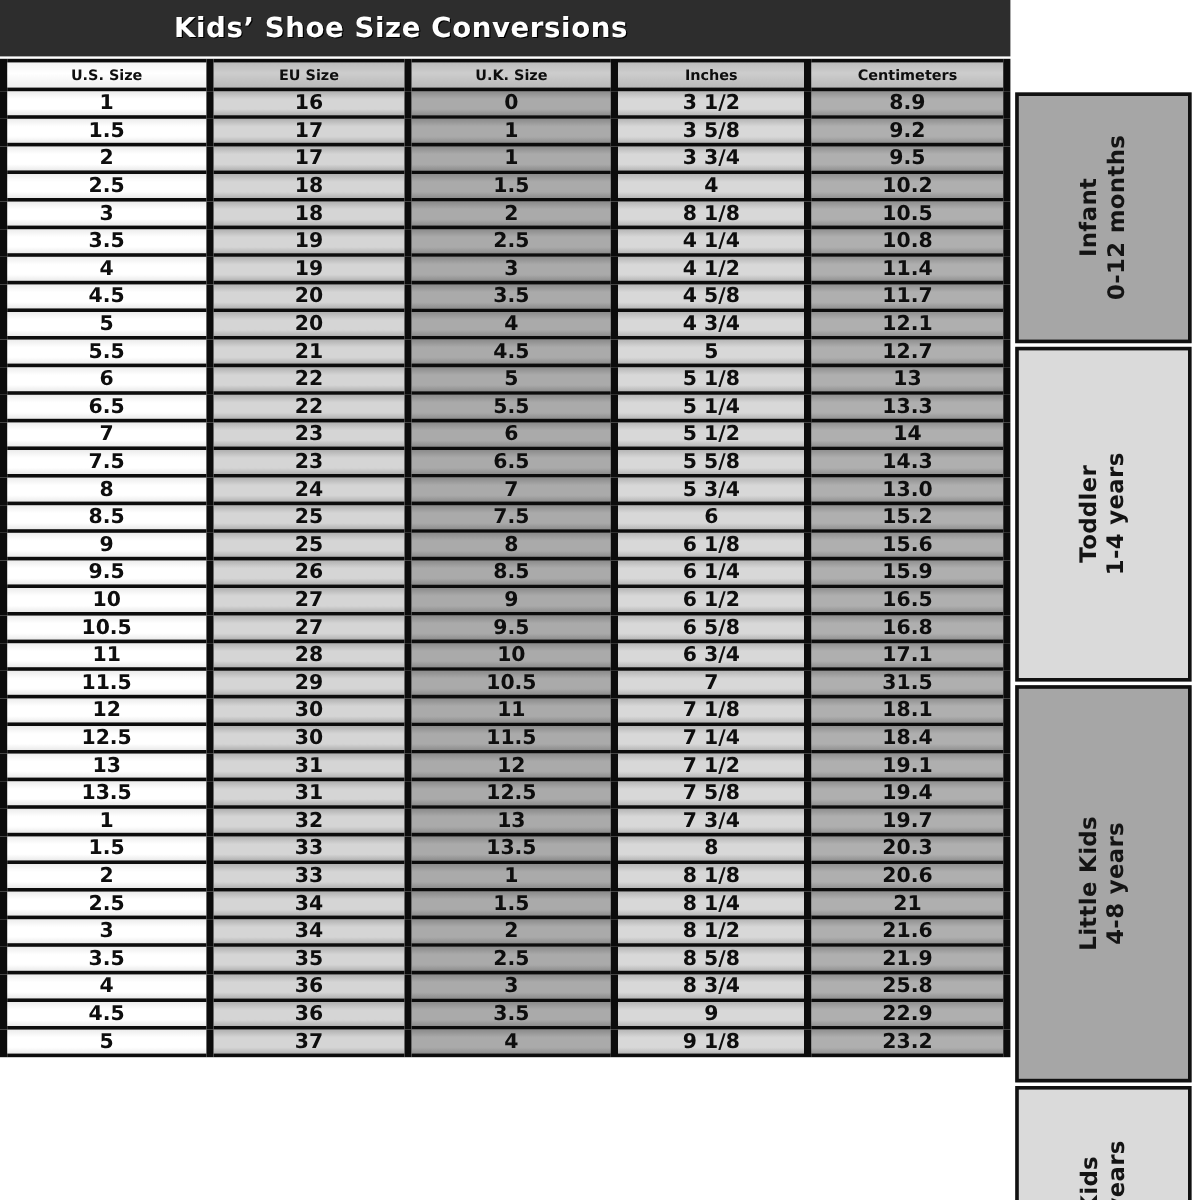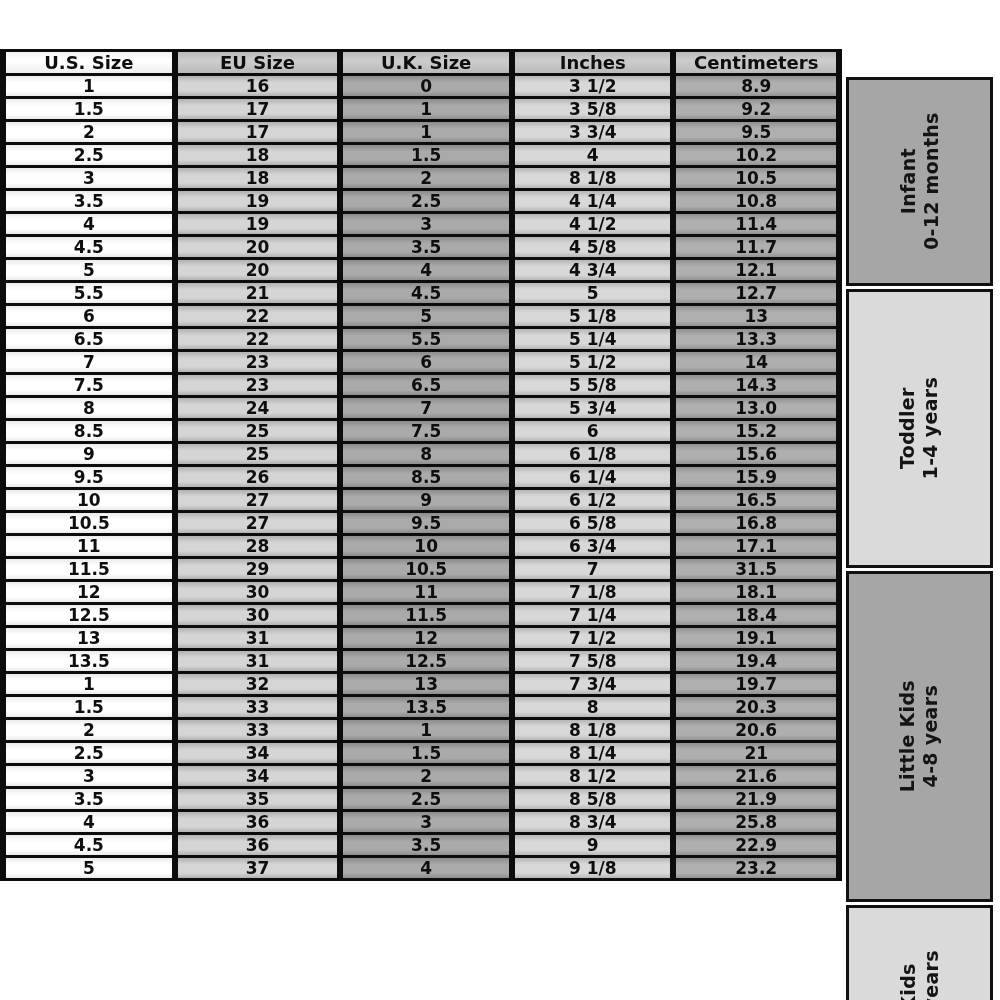--- a/index.html
+++ b/index.html
@@ -29,21 +29,21 @@
   }
   table.conv th, table.conv td {
     border:3px solid #0c0c0c;
     border-left-width:6px; border-right-width:6px;
     text-align:center; vertical-align:middle;
     color:#0e0e0e; font-weight:bold; padding:0;
     overflow:hidden; white-space:nowrap;
   }
   table.conv thead tr { height:24px; }
   table.conv tbody tr { height:22.6px; }
-  table.conv th { font-size:18px; }
+  table.conv th { font-size:12px; }
   table.conv td { font-size:17px; }
 
   th.col0 { width:160px; }
   th.col1 { width:154px; }
   th.col2 { width:160px; }
   th.col3 { width:150px; }
   th.col4 { width:154px; }
 
   
   .col0 { background:linear-gradient(180deg,#ededed,#ffffff 30%,#ffffff 72%,#e8e8e8); }
@@ -72,20 +72,23 @@
   .box0 { top:77px;  height:209px; background:#a6a6a6; }
   .box1 { top:289px; height:279px; background:#dadada; }
   .box2 { top:571px; height:331px; background:#a6a6a6; }
   .box3 { top:905px; height:206px; background:#dadada; }
 </style>
 </head>
 <body>
 
 <div class="stage">
 
+  <div class="titlebar">
+    <span class="title">Kids’ Shoe Size Conversions</span>
+  </div>
 
   <table class="conv">
     <thead>
       <tr>
           <th class="col0">U.S. Size</th>
           <th class="col1">EU Size</th>
           <th class="col2">U.K. Size</th>
           <th class="col3">Inches</th>
           <th class="col4">Centimeters</th>
         </tr>

